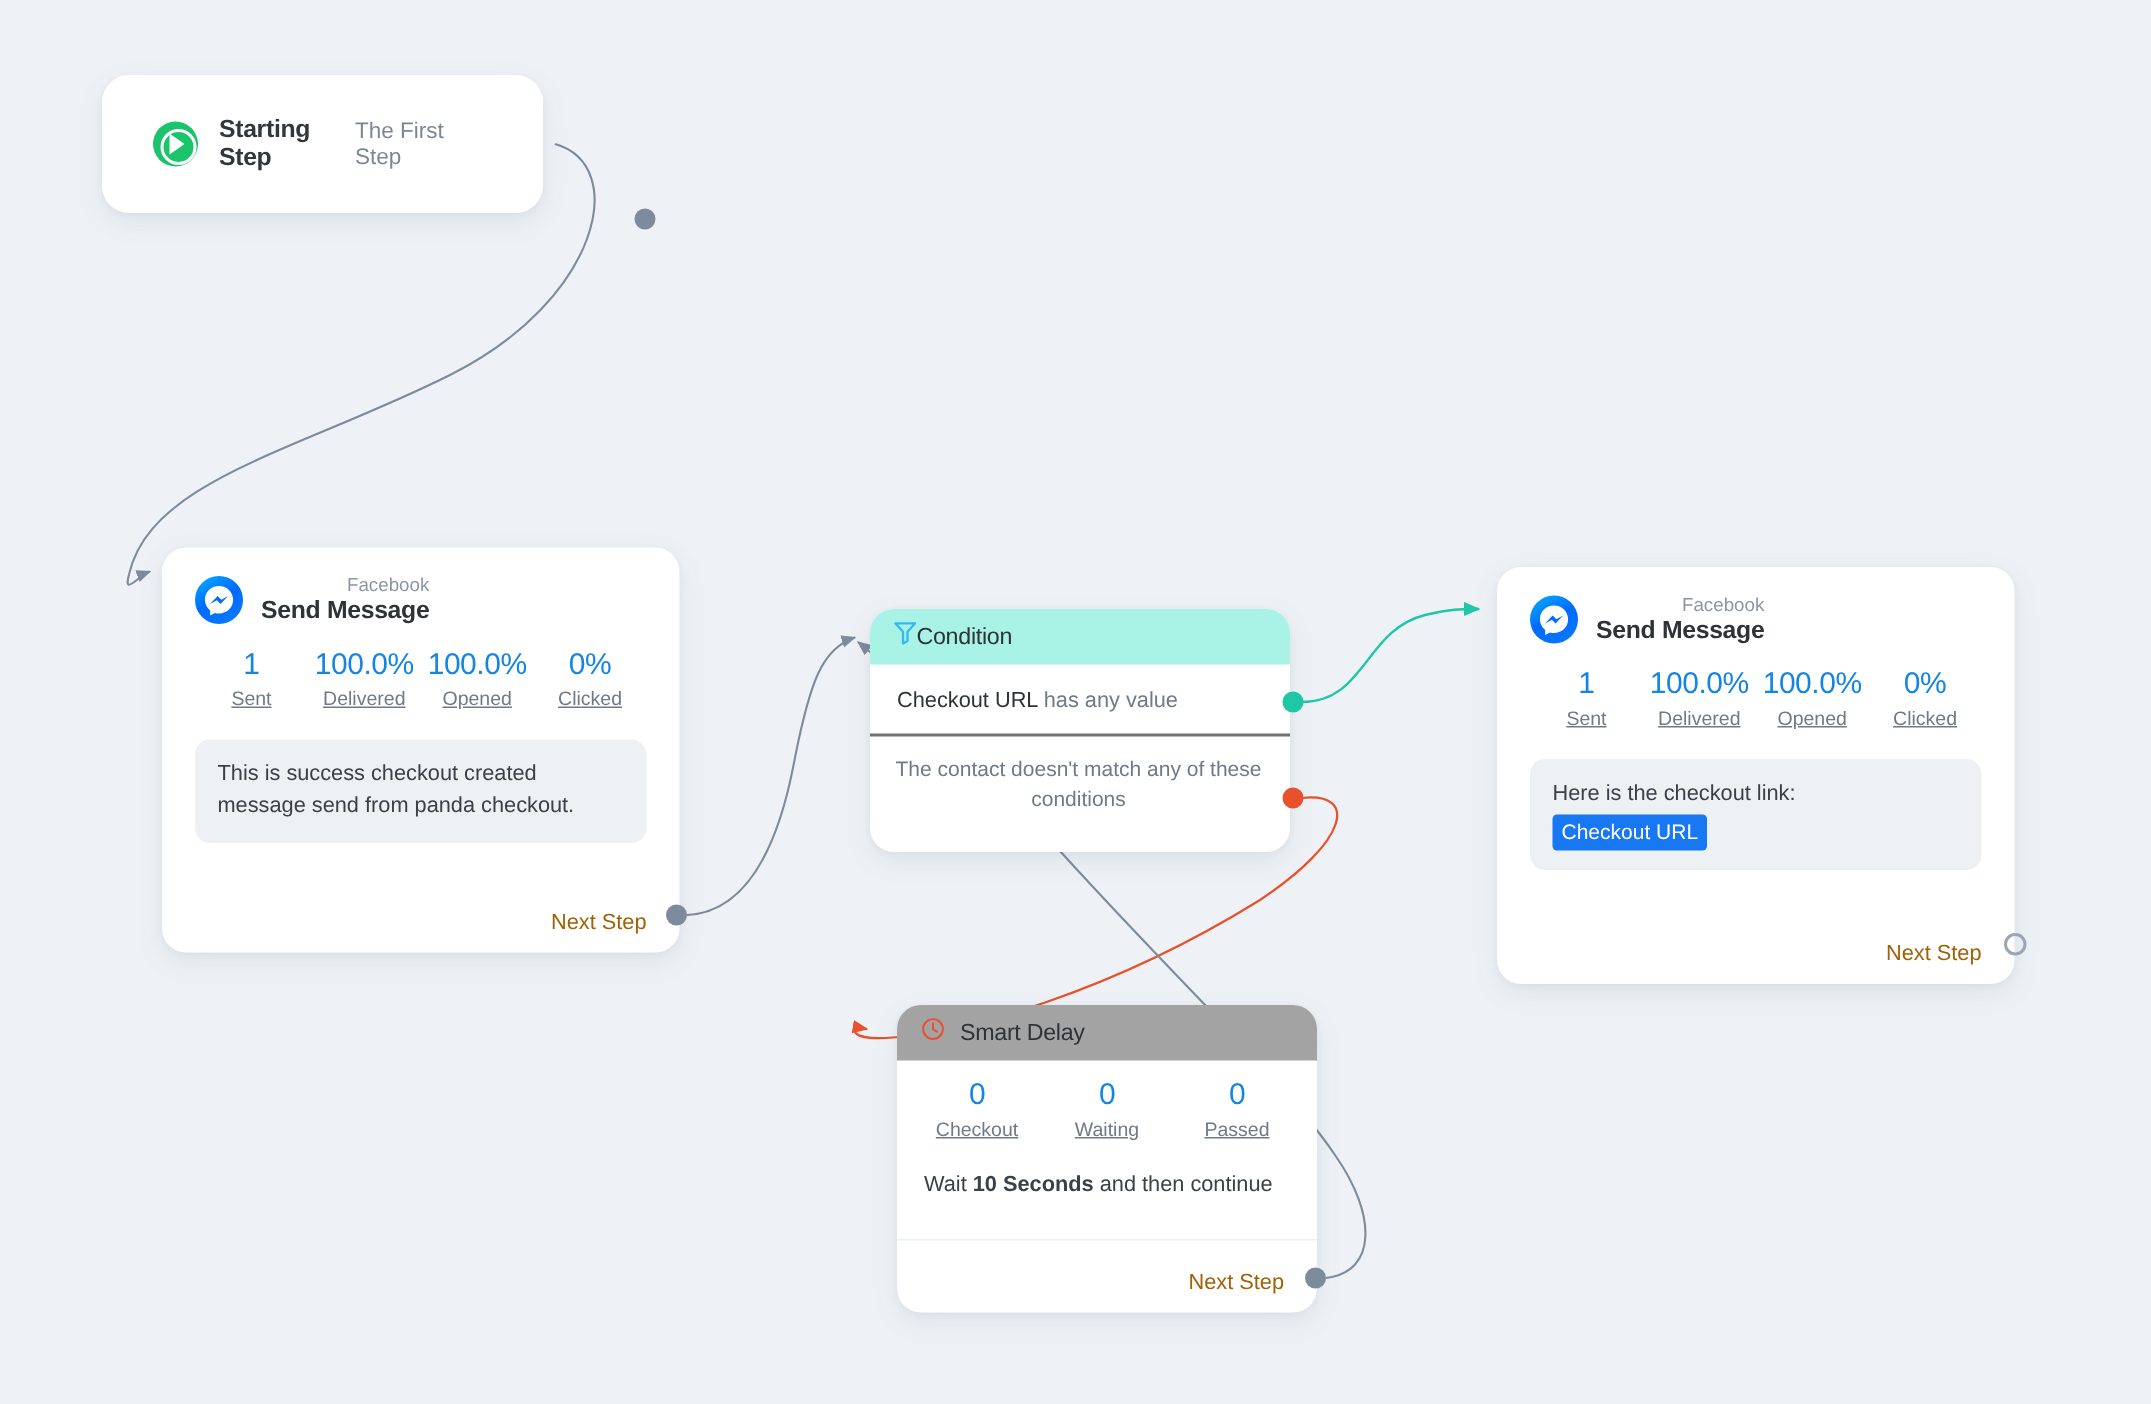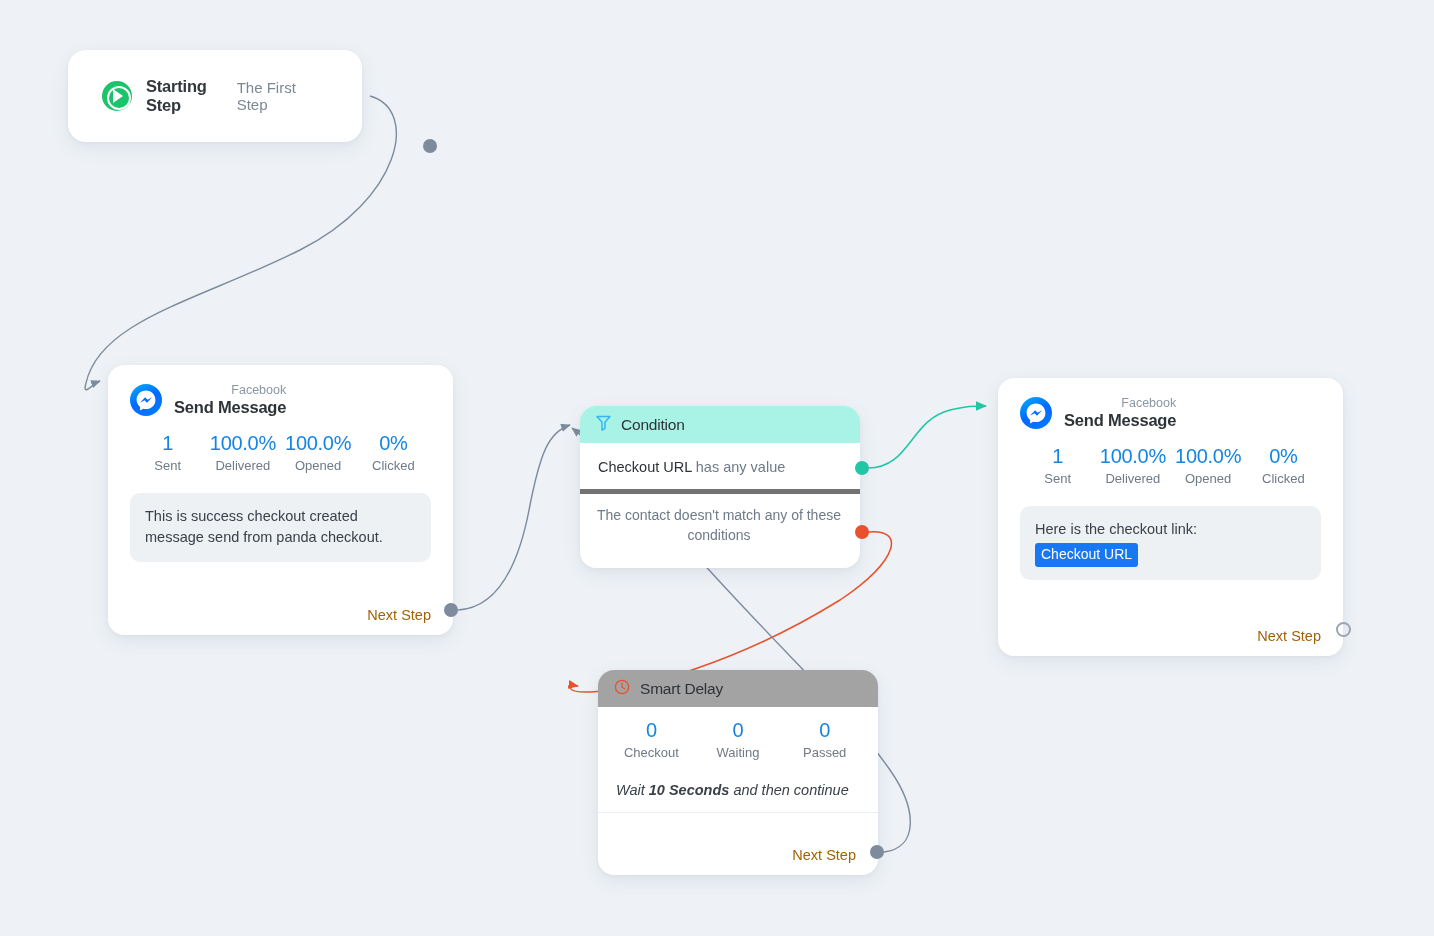--- a/index.html
+++ b/index.html
@@ -72,65 +72,64 @@
     position: relative; overflow: hidden;
   }
   .fb-icon svg { position: absolute; left: 5px; top: 5px; }
   .msg-head-text { line-height: 1.2; text-align: right; }
   .msg-brand { font-size: 12.5px; color: #8b96a3; display: block; }
   .msg-title { font-size: 16.5px; color: #2e3338; font-weight: 700; display: block; letter-spacing: -0.2px; }
 
   .stats { display: flex; margin-top: 14px; }
   .stat { flex: 1; text-align: center; }
   .stat .val { font-size: 20px; color: #1585e4; font-weight: 400; display: block; letter-spacing: -0.3px; }
-  .stat .lbl { font-size: 13px; color: #6e7a87; display: block; margin-top: 3px; }
+  .stat .lbl { font-size: 13px; color: #6e7a87; display: block; margin-top: 3px; text-decoration: underline; }
 
   .bubble {
     margin-top: 20px; background: #edf1f4; border-radius: 10px;
     padding: 13px 15px; font-size: 14.5px; color: #3a4149; line-height: 1.48;
   }
   .token {
     display: inline-block; background: #1877f2; color: #ffffff;
     border-radius: 3px; padding: 1px 6px 2px 6px; font-size: 14px;
     margin-top: 3px;
   }
   .next-row {
     position: absolute; right: 22px; bottom: 12px;
     font-size: 14.5px; color: #a16207;
   }
 
   
   #cond-card { left: 580px; top: 406px; width: 280px; height: 162px; overflow: hidden; }
   .cond-head {
     background: #a8f2e6; height: 37px; display: flex; align-items: center;
-    padding: 0 16px; gap: 10px;
+    padding: 0 16px; 
   }
   .cond-head-title { font-size: 15.5px; color: #2e3338; font-weight: 400; letter-spacing: -0.2px; }
   .cond-row {
     padding: 16px 16px 14px 18px; font-size: 14.5px; color: #6e7a87;
-    border-bottom: 5px solid #737373; margin: 0 0 0 0;
+    border-bottom: 2px solid #737373; margin: 0 0 0 0;
   }
   .cond-row b { color: #2e3338; font-weight: 400; }
   .cond-else {
     padding: 12px 18px 0 16px; font-size: 14px; color: #6e7a87;
     text-align: center; line-height: 1.42;
   }
 
   
   #delay-card { left: 598px; top: 670px; width: 280px; height: 205px; overflow: hidden; }
   .delay-head {
     background: #a3a3a3; height: 37px; display: flex; align-items: center;
     padding: 0 16px; gap: 10px;
   }
   .delay-head-title { font-size: 15.5px; color: #2e3338; letter-spacing: -0.2px; }
   .delay-stats { display: flex; margin-top: 12px; padding: 0 10px; }
   .delay-wait {
-    margin-top: 22px; padding: 0 18px 14px 18px; font-size: 14.5px; color: #3a4149;
+    margin-top: 22px; padding: 0 18px 28px 18px; font-size: 14.5px; color: #3a4149;
     border-bottom: 1px solid #eceff2;
-    font-style: italic;
   }
   .delay-wait b { font-weight: 700; }
 </style>
 </head>
 <body>
 
 <div id="canvas">
 
   <svg id="wires" viewBox="0 0 1434 936">
     <defs>

